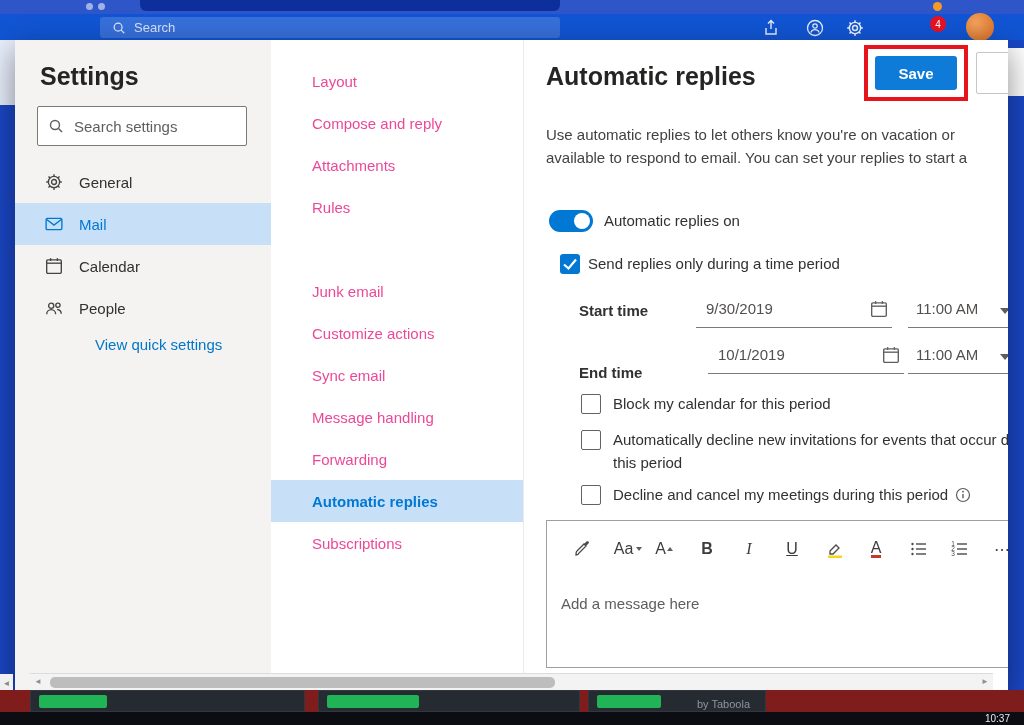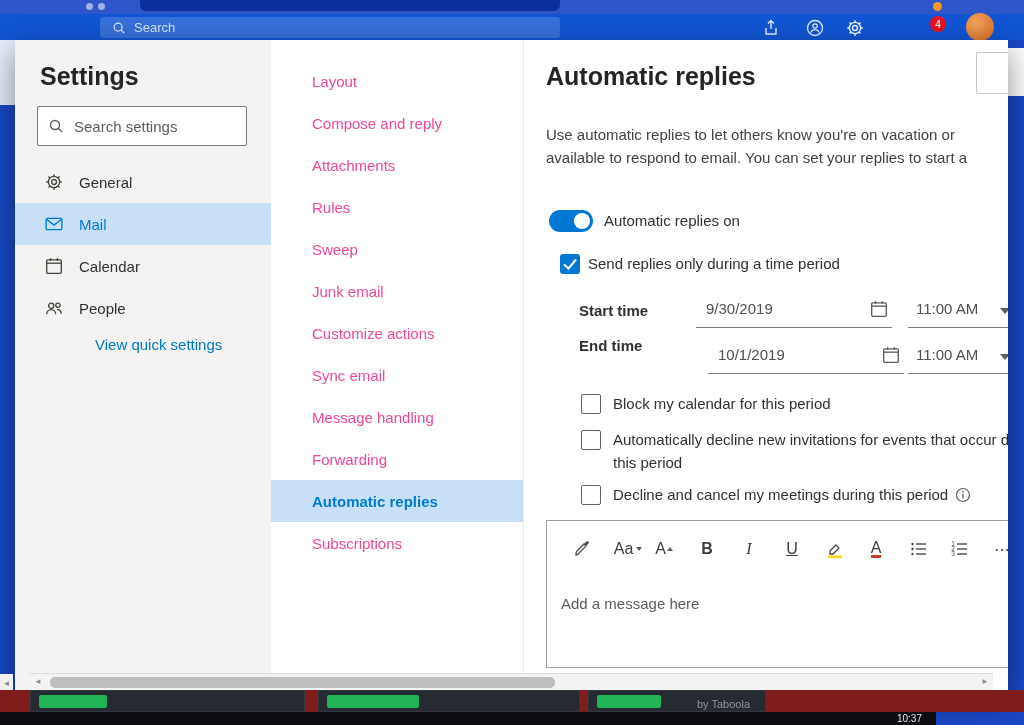--- a/index.html
+++ b/index.html
@@ -70,21 +70,21 @@
 
   .hscroll{position:absolute;left:15px;top:633px;width:963px;height:17px;background:#f3f3f3;border-top:1px solid #dcdcdc;box-sizing:border-box;}
   .hthumb{position:absolute;left:20px;top:3px;width:505px;height:11px;background:#bdbdbd;border-radius:5px;cursor:pointer;}
   .harrow{position:absolute;top:3px;font-size:8px;color:#909090;}
   .edge-arrow{position:absolute;left:0;top:674px;width:13px;height:18px;background:#f0f0f0;color:#8a8a8a;font-size:8px;display:flex;align-items:center;justify-content:center;}
 
   .under-strip{position:absolute;left:0;top:690px;width:1024px;height:22px;background:#7f1d1d;}
   .thumb{position:absolute;top:0;height:22px;background:#262a31;border:1px solid #33373f;box-sizing:border-box;}
   .chip{position:absolute;left:8px;top:4px;height:13px;background:#21b457;border-radius:2px;}
   .taboola{position:absolute;left:697px;top:8px;font-size:11px;color:#8e949c;}
-  .taskbar{position:absolute;left:0;top:712px;width:936px;height:13px;background:#0b0d12;}
+  .taskbar{position:absolute;left:0;top:712px;width:1024px;height:13px;background:#0b0d12;}
   .clock{position:absolute;right:14px;top:1px;font-size:10px;color:#e8eaee;}
   svg{display:block;}
 </style>
 </head>
 <body>
 
 <div class="screen">
 
   <div class="chrome-top">
     <div class="addr-pill"></div>
@@ -207,33 +207,35 @@
       </div>
 
       <div class="quick-link">View quick settings</div>
     </div>
 
     <div class="midnav">
       <div class="m-item" style="top:20px">Layout</div>
       <div class="m-item" style="top:62px">Compose and reply</div>
       <div class="m-item" style="top:104px">Attachments</div>
       <div class="m-item" style="top:146px">Rules</div>
-      <div class="m-item" style="top:188px">Sweep</div>
       <div class="m-item" style="top:230px">Junk email</div>
       <div class="m-item" style="top:272px">Customize actions</div>
       <div class="m-item" style="top:314px">Sync email</div>
       <div class="m-item" style="top:356px">Message handling</div>
       <div class="m-item" style="top:398px">Forwarding</div>
       <div class="m-item sel" style="top:440px">Automatic replies</div>
       <div class="m-item" style="top:482px">Subscriptions</div>
     </div>
 
     <div class="content">
       <div class="c-title">Automatic replies</div>
 
+      <div class="red-box">
+        <div class="save-btn">Save</div>
+      </div>
       <div class="discard-sliver"></div>
 
       <div class="desc-line" style="top:84px">Use automatic replies to let others know you're on vacation or</div>
       <div class="desc-line" style="top:107px">available to respond to email. You can set your replies to start a</div>
 
       <div class="toggle">
           <div class="knob"></div>
         </div>
       <div class="lab15 abs" style="left:80px;top:172px">Automatic replies on</div>
 
@@ -254,21 +256,21 @@
               <line x1="5" y1="1" x2="5" y2="3.5" stroke="currentColor" stroke-width="1.2"></line>
               <line x1="11" y1="1" x2="11" y2="3.5" stroke="currentColor" stroke-width="1.2"></line>
             </svg>
         </span>
       </div>
       <div class="fld" style="left:384px;top:252px;width:120px">
         <span class="ftx" style="left:8px">11:00 AM</span>
         <span class="fcaret"></span>
       </div>
 
-      <div class="rowlab" style="top:297px">End time</div>
+      <div class="rowlab" style="top:324px">End time</div>
       <div class="fld" style="left:184px;top:298px;width:196px">
         <span class="ftx">10/1/2019</span>
         <span class="fcal">
           <svg width="18" height="18" viewBox="0 0 16 16">
               <rect x="1.5" y="2.5" width="13" height="12" rx="1" fill="none" stroke="currentColor" stroke-width="1.2"></rect>
               <line x1="1.5" y1="5.5" x2="14.5" y2="5.5" stroke="currentColor" stroke-width="1.2"></line>
               <line x1="5" y1="1" x2="5" y2="3.5" stroke="currentColor" stroke-width="1.2"></line>
               <line x1="11" y1="1" x2="11" y2="3.5" stroke="currentColor" stroke-width="1.2"></line>
             </svg>
         </span>

